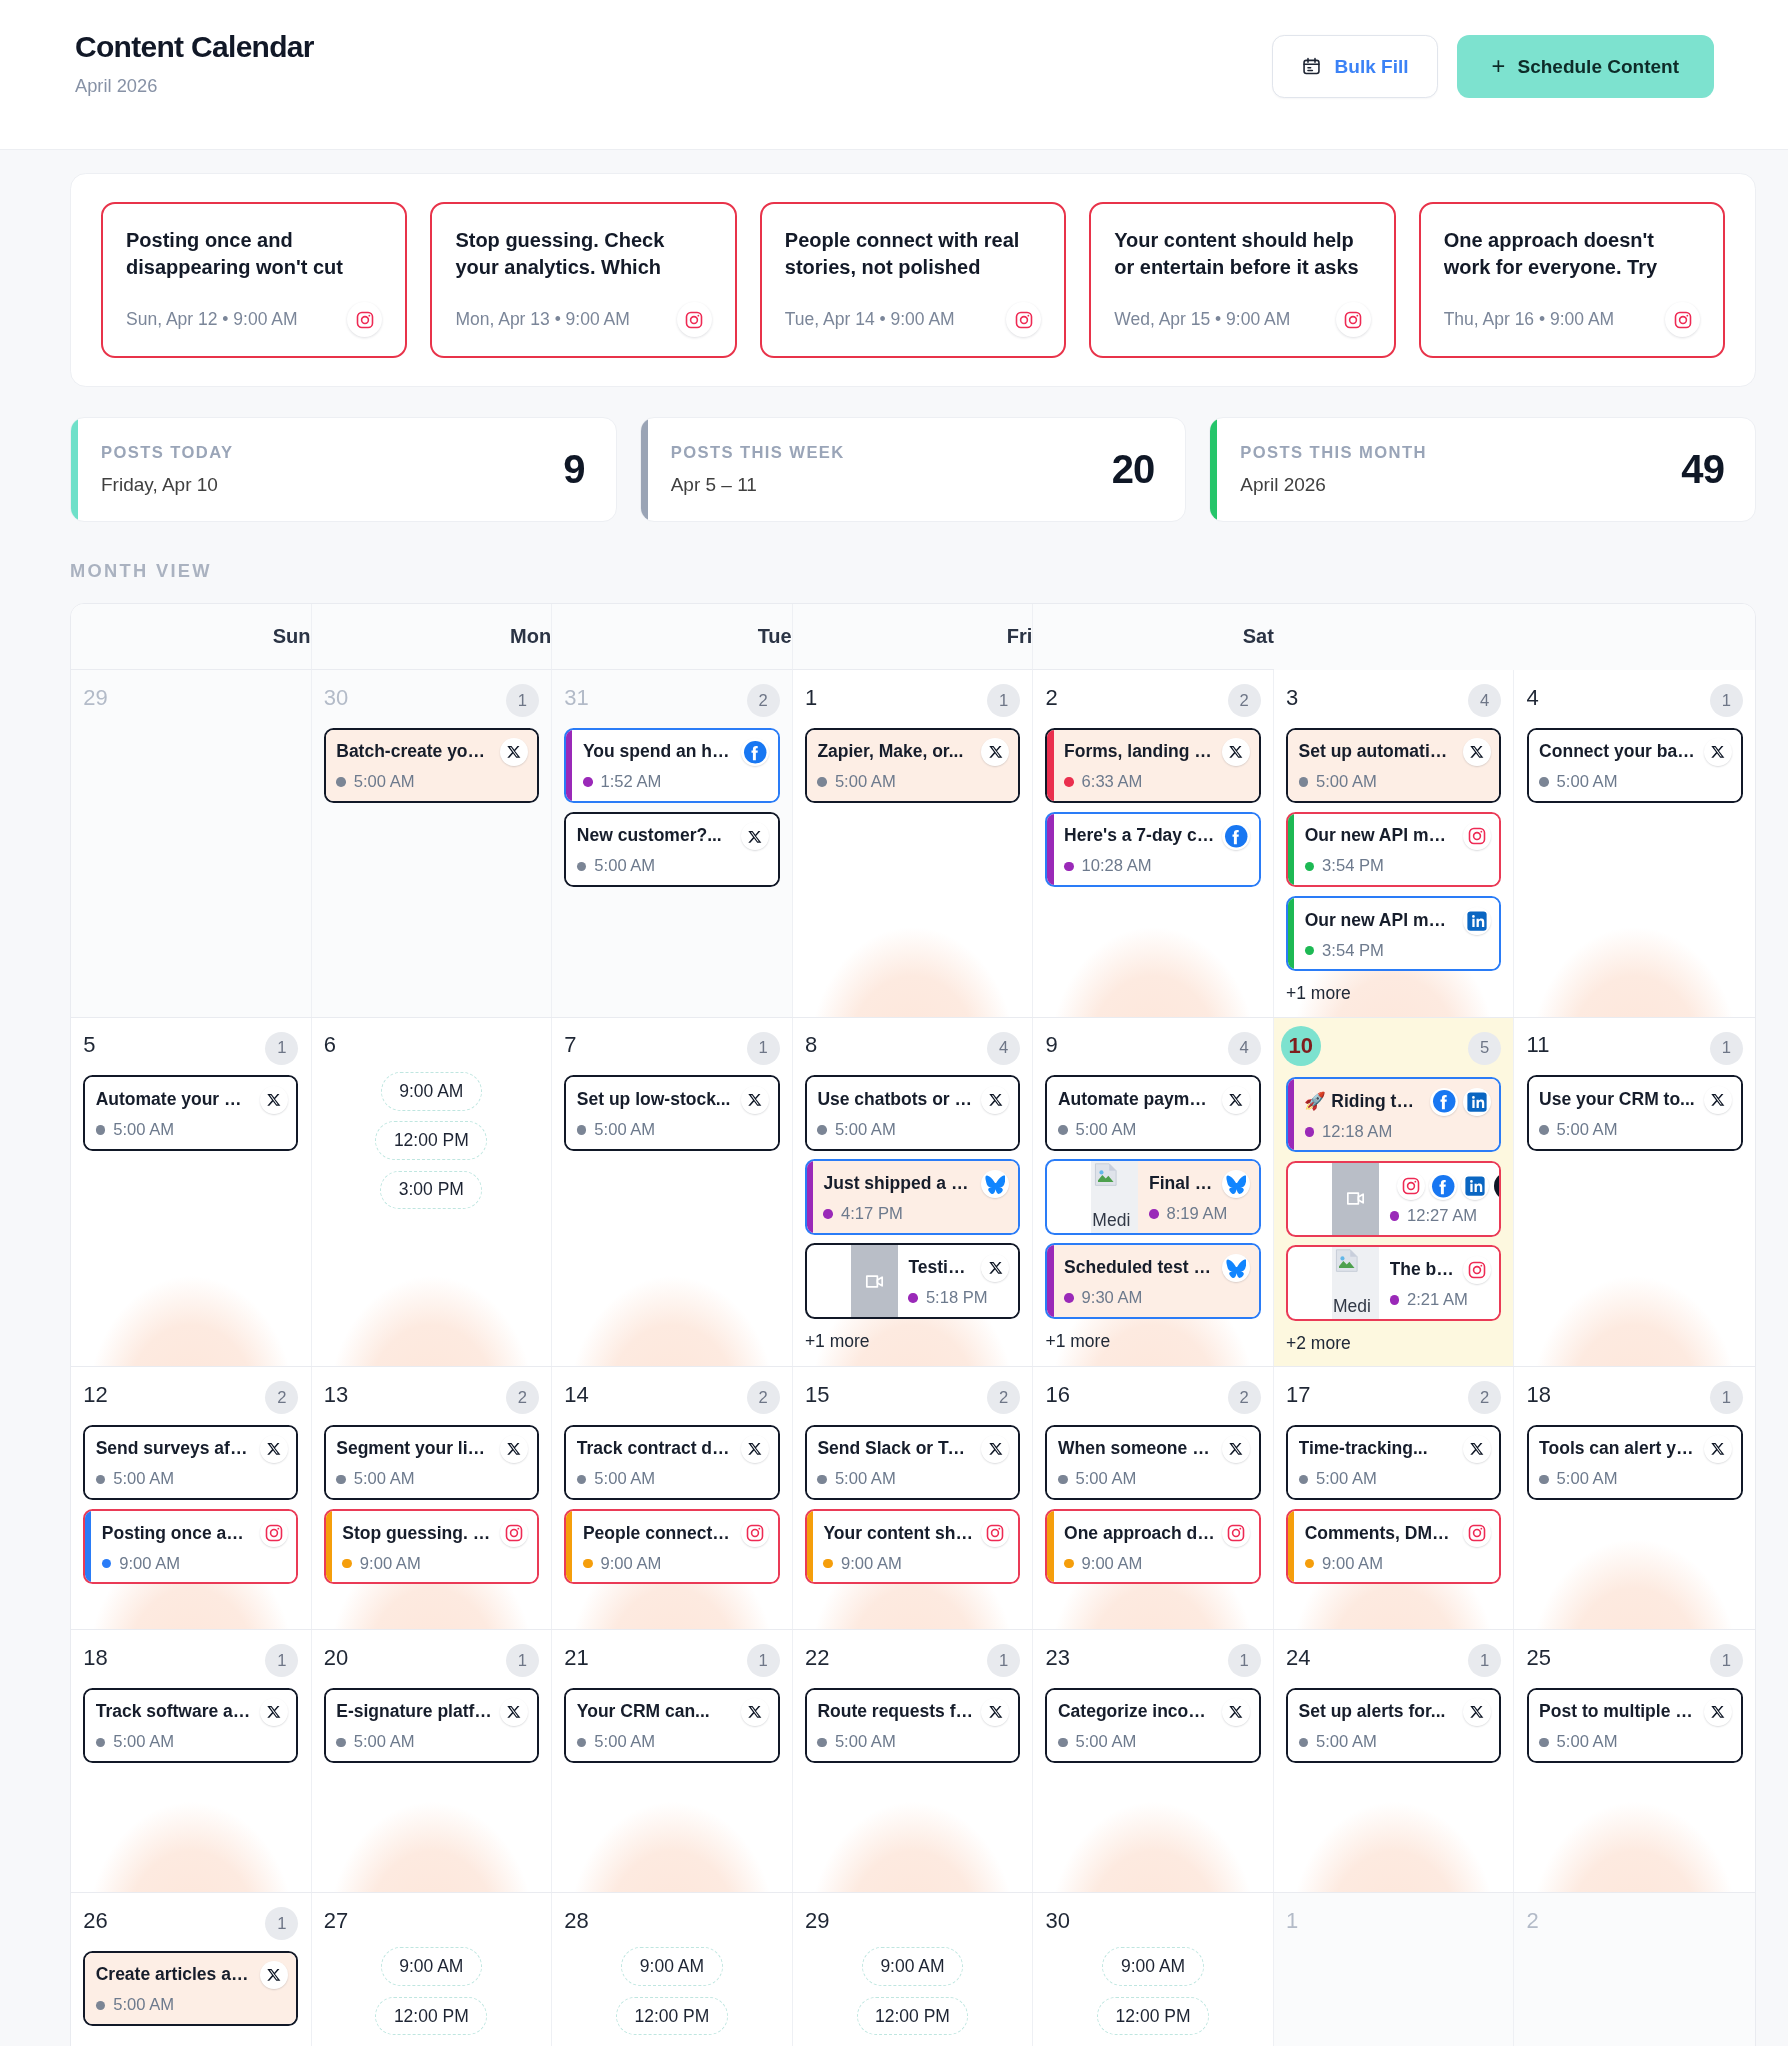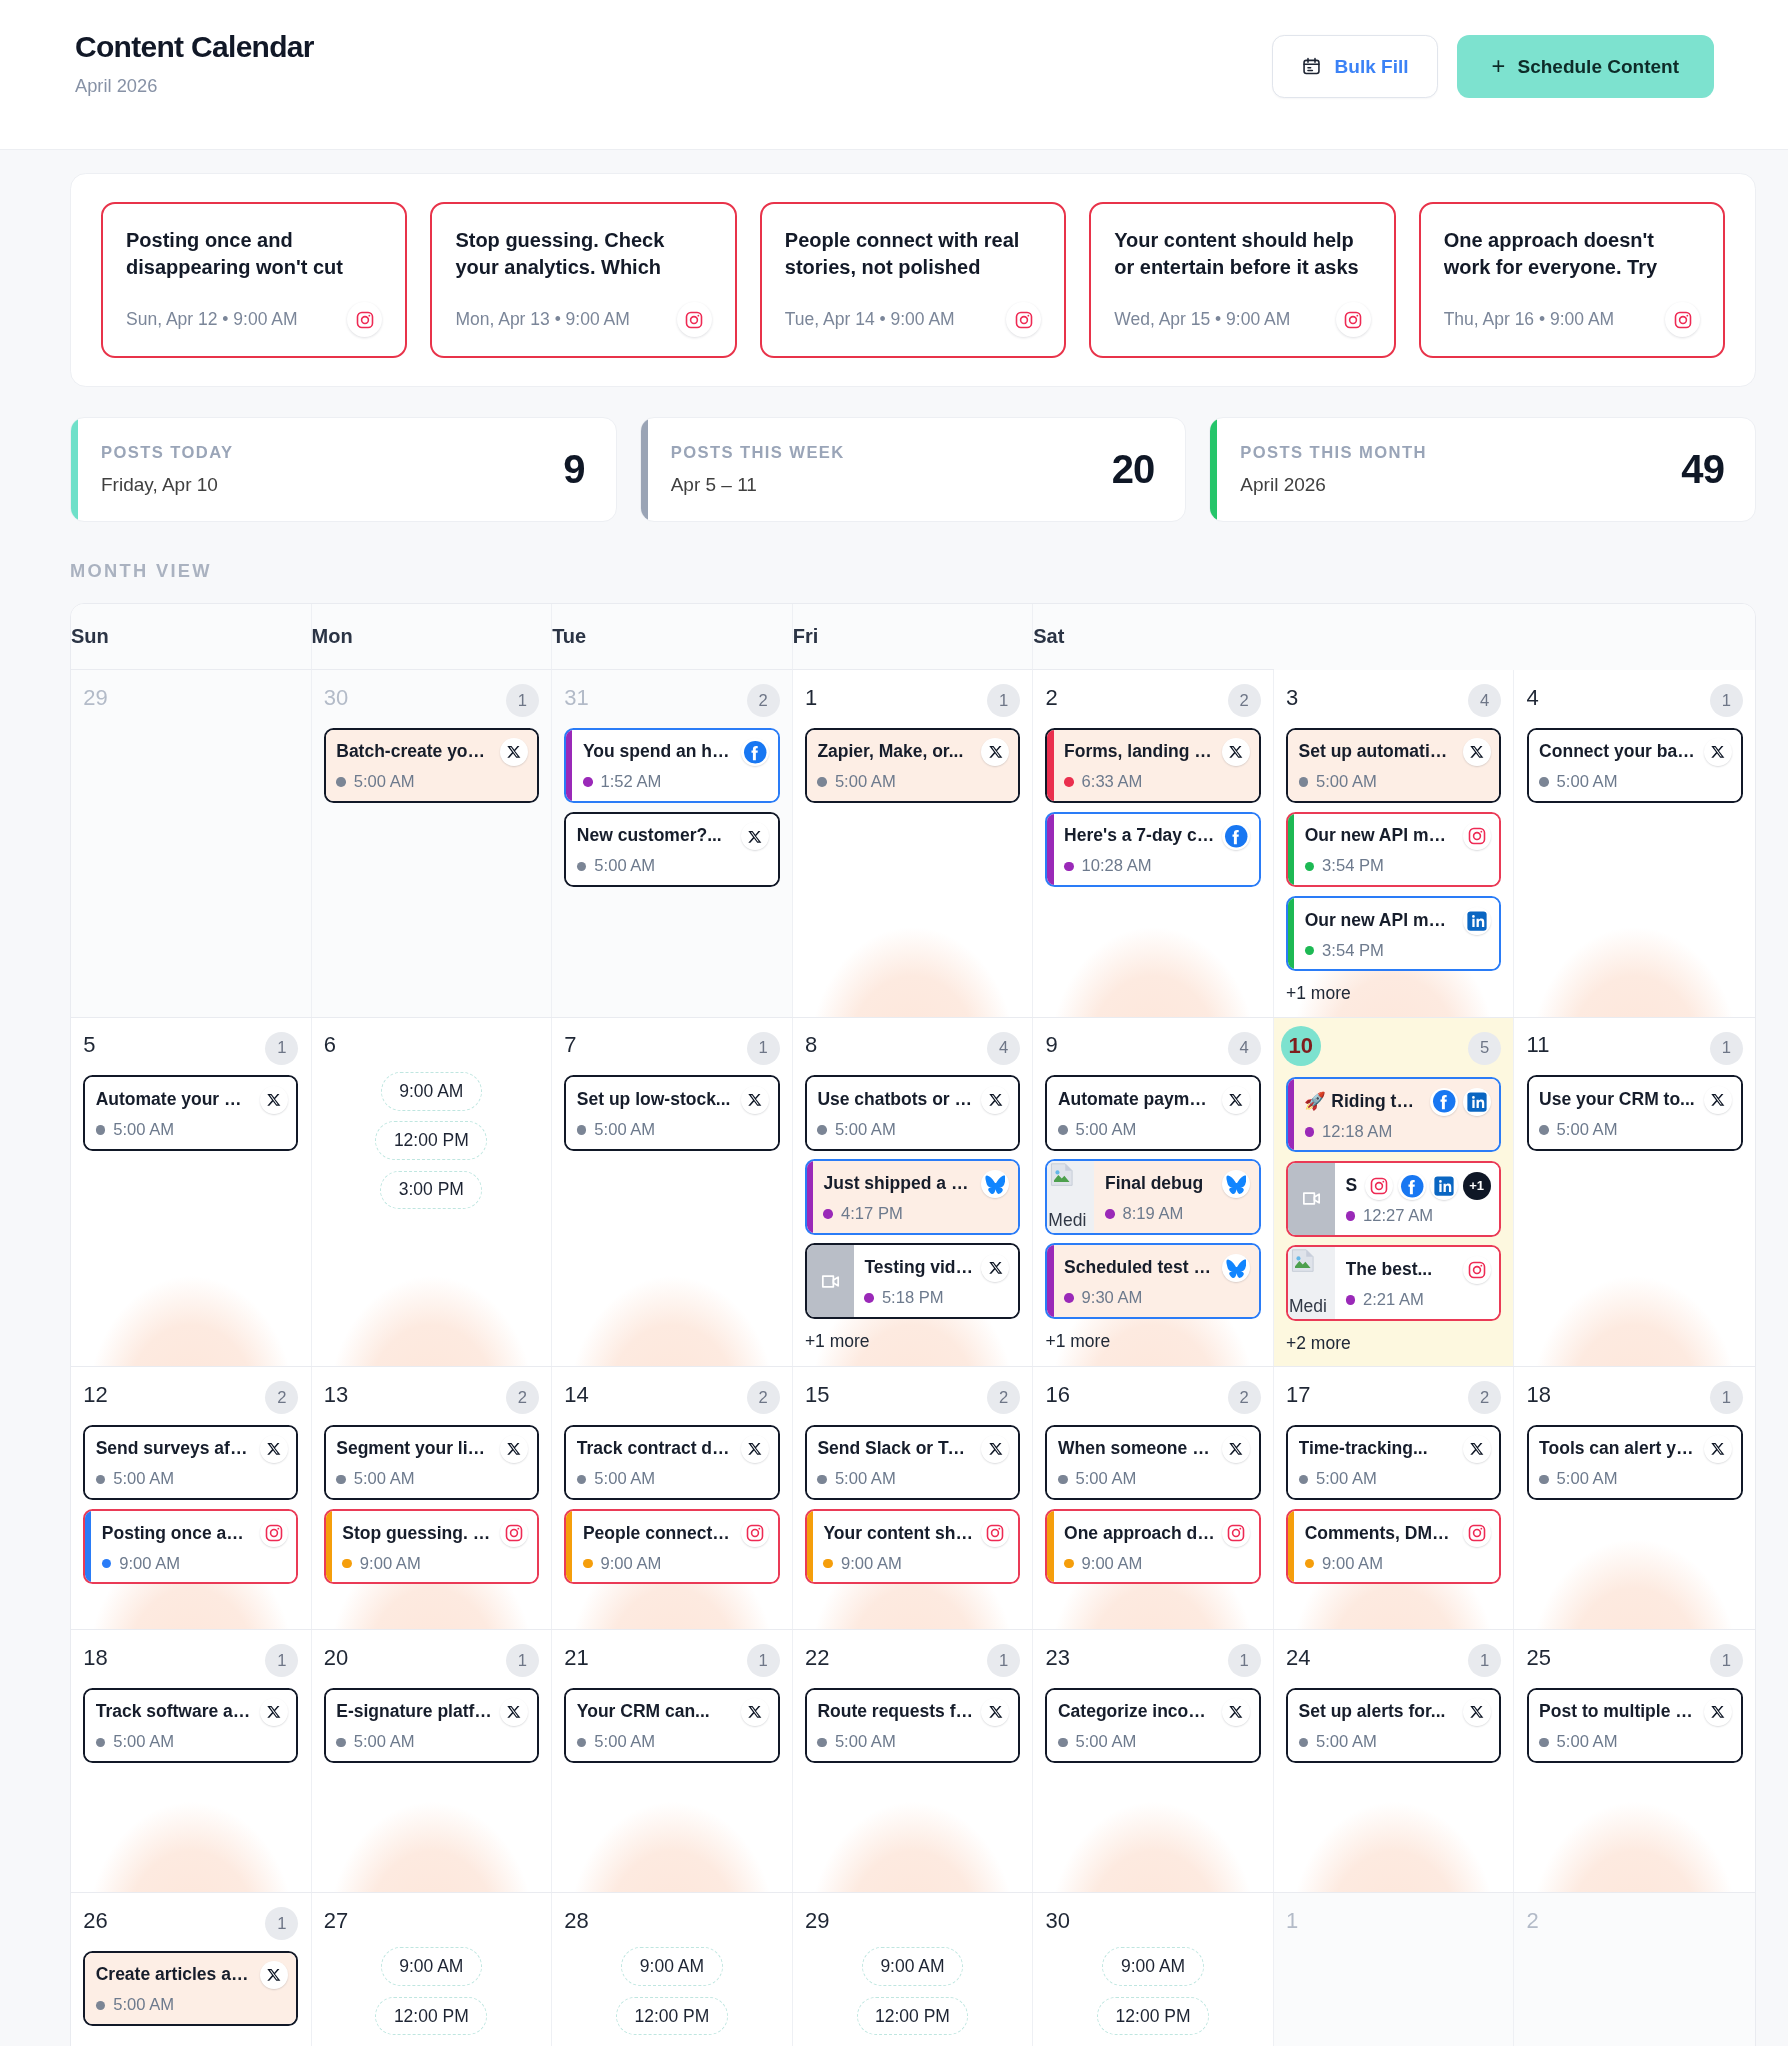--- a/index.html
+++ b/index.html
@@ -78,21 +78,21 @@
   .mv-label {
     margin:38px 0 21px 70px; font-size:18.3px; font-weight:700;
     letter-spacing:2.3px; color:#aab2c0; text-transform:uppercase;
   }
   .cal {
     margin:0 33px 0 70px; background:#fff; border:0.9px solid #e9ebf0;
     border-radius:14px; overflow:hidden;
   }
   .cal-head { display:grid; grid-template-columns:repeat(7,1fr); background:#fafbfc; }
   .cal-head div {
-    text-align:left; padding:21px 0; font-size:20px; font-weight:600; color:#2b3445;
+    text-align:right; padding:21px 0; font-size:20px; font-weight:600; color:#2b3445;
     border-right:0.9px solid #eef0f4; border-bottom:0.9px solid #e9ebf0;
   }
   .cal-head div:last-child { border-right:none; }
   .cal-row { display:grid; grid-template-columns:repeat(7,1fr); border-bottom:0.9px solid #e9ebf0; }
   .cal-row:last-of-type { border-bottom:none; }
   .cell {
     border-right:0.9px solid #eef0f4; min-height:262px; padding:14px 12.2px 12.2px 12.2px;
     position:relative; background:#fff; overflow:hidden;
   }
   .cell:last-child { border-right:none; }
@@ -123,21 +123,21 @@
     display:flex; align-items:stretch; position:relative;
     border:2.6px solid #111827; min-height:61px;
   }
   .ev.b-blue  { border-color:#2a7cf7; }
   .ev.b-red   { border-color:#ea3a56; }
   .ev.b-dark  { border-color:#111827; }
   .ev .accent { width:6.1px; flex:none; }
   .ev .thumb {
     width:47px; flex:none; background:#b9bec7;
     display:flex; align-items:center; justify-content:center;
-    font-size:15px; color:#3d4450; position:relative; overflow:hidden;
+    font-size:15px; color:#3d4450; position:relative; overflow:hidden;margin-left:44px;
   }
   .ev .thumb.media {
     background:#eef0f3; color:#313846; font-size:17.5px;
     align-items:flex-end; justify-content:flex-start; padding:0 0 1.7px 0.9px;
   }
   .ev .body { flex:1; min-width:0; padding:8.7px 8.7px 8.7px 10.5px; background:#fff; position:relative; }
   .ev.tint .body { background:#fdeee5; }
   .ev .r1 { display:flex; align-items:center; gap:7px; }
   .ev .etitle {
     font-size:17.5px; font-weight:600; color:#161d2b; flex:1; min-width:0;

